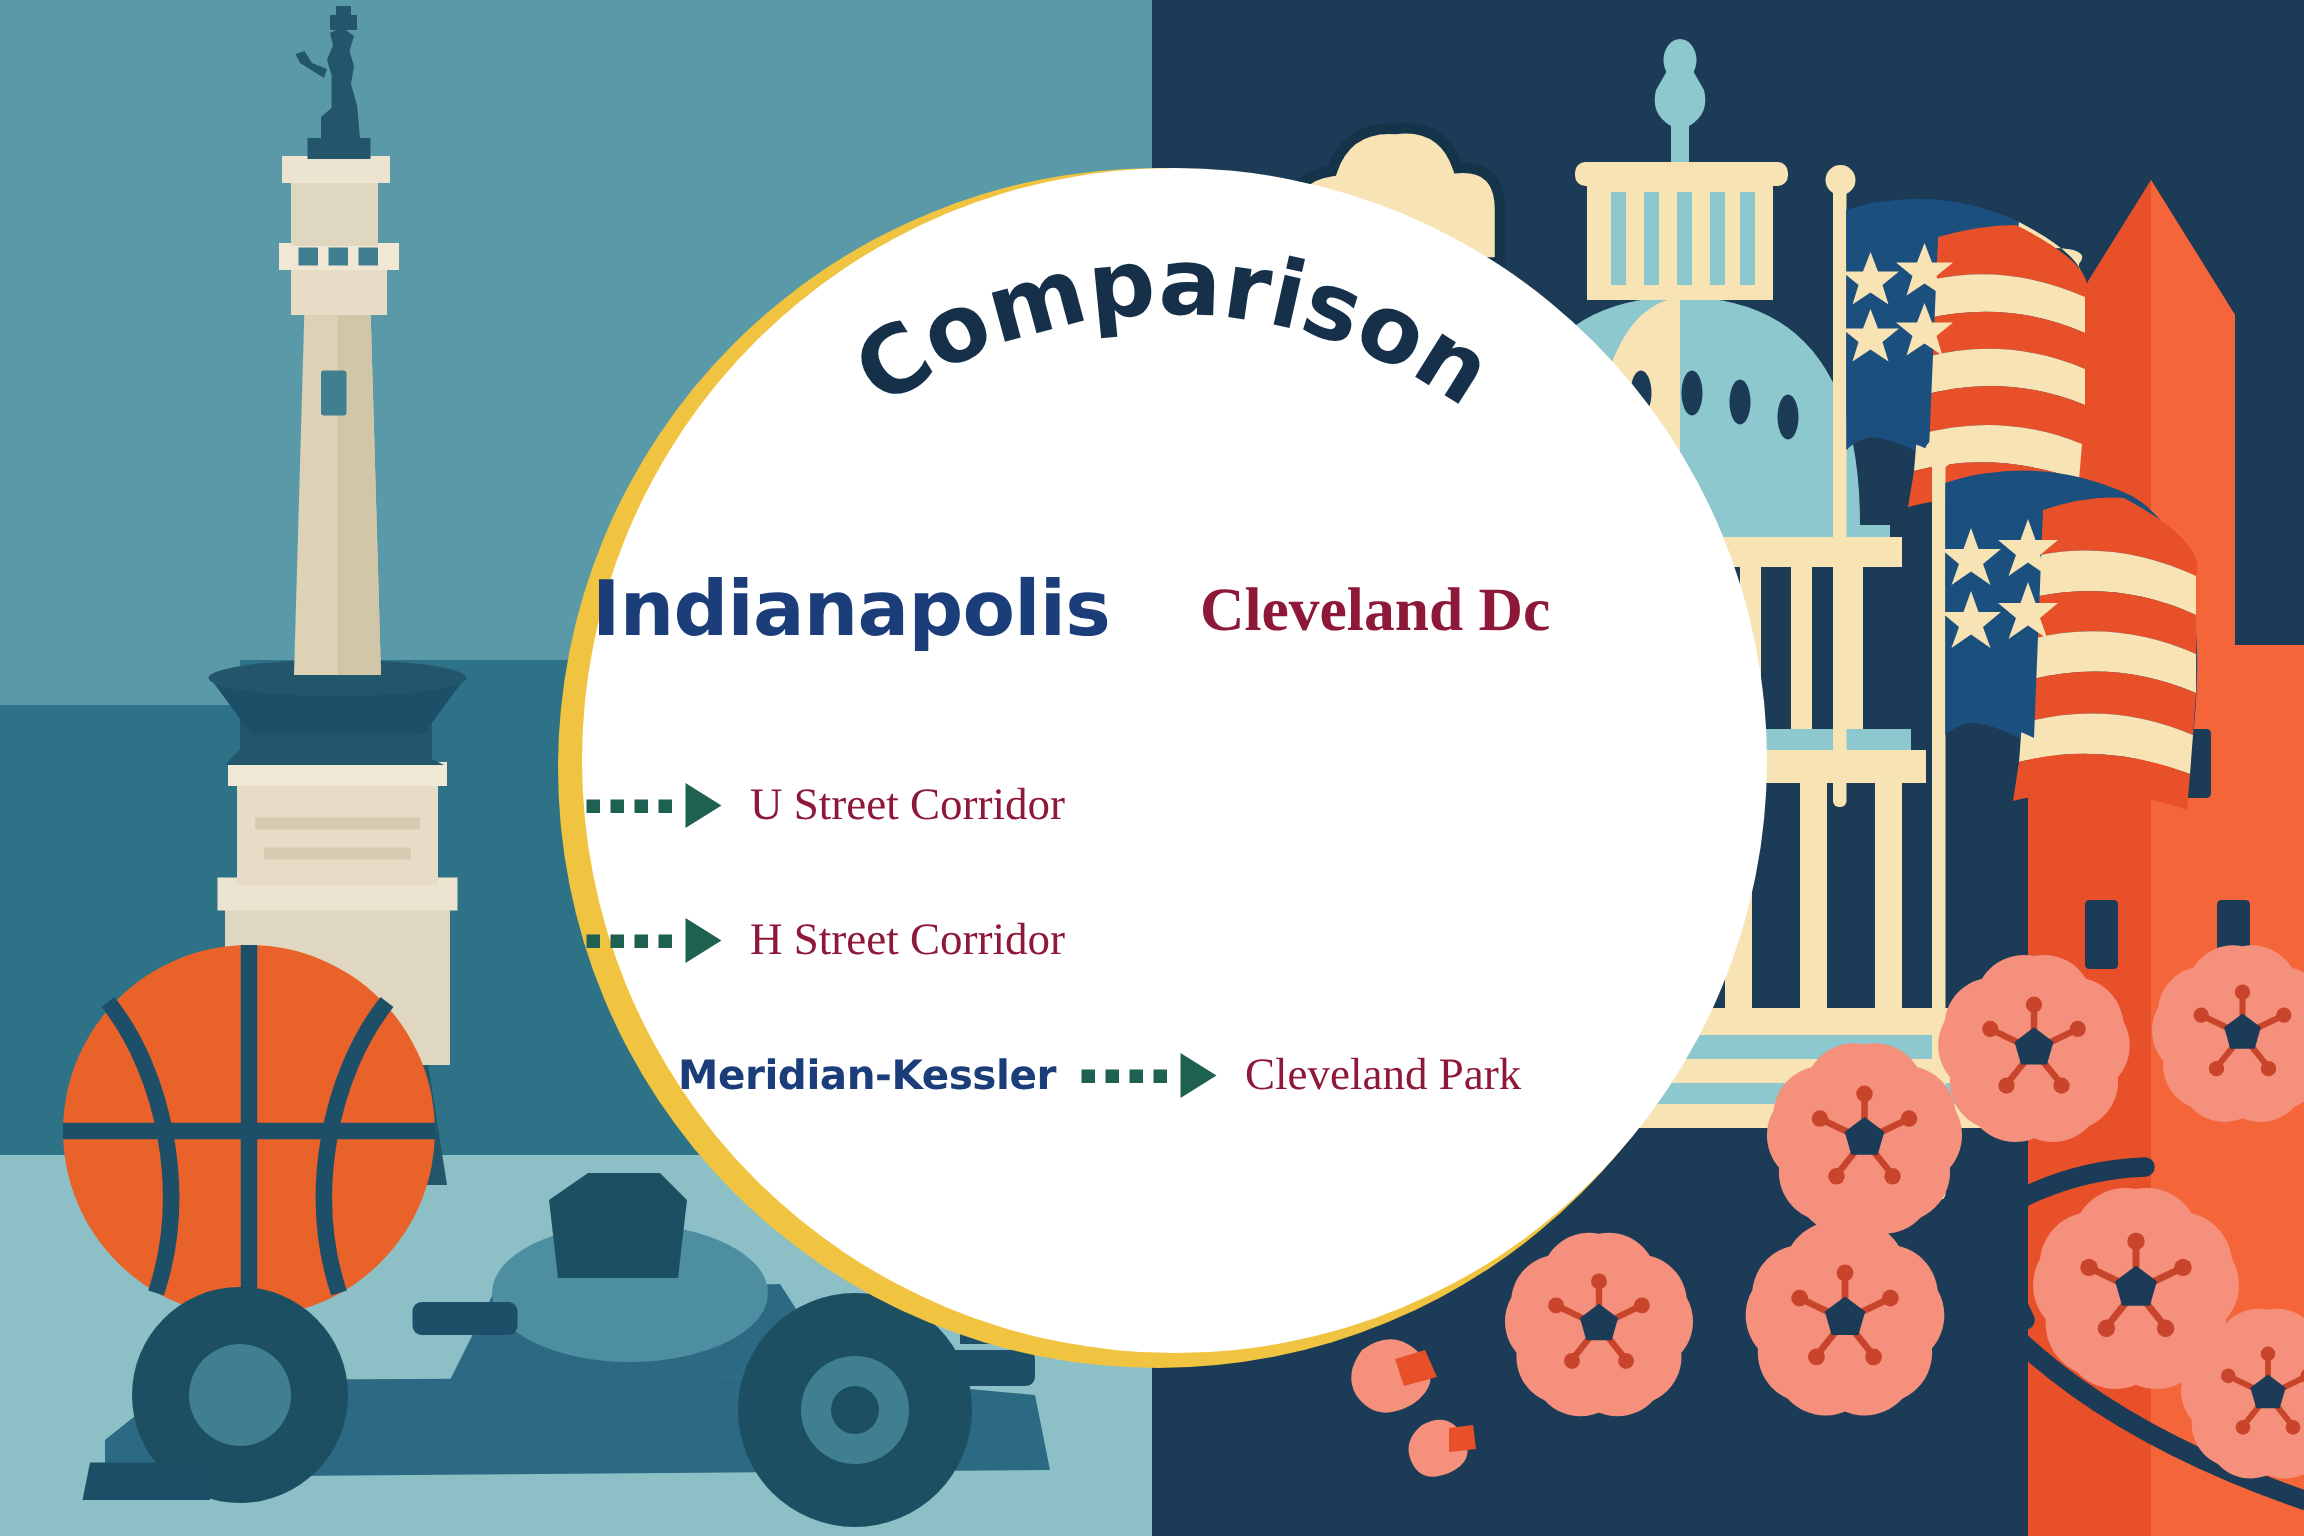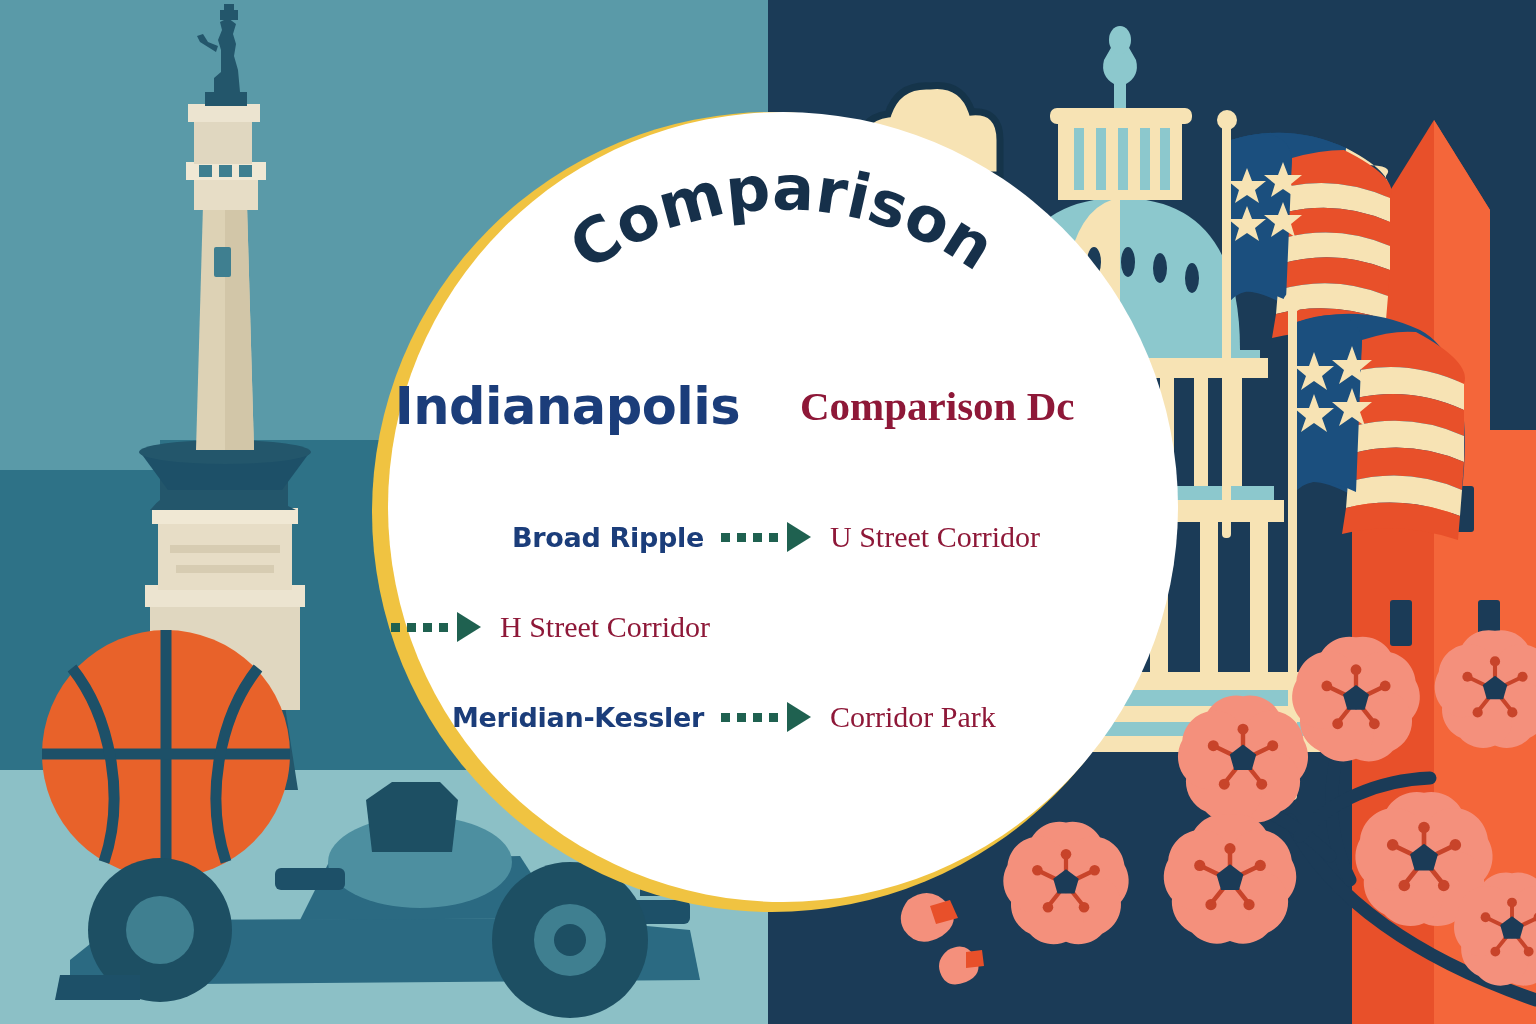--- a/index.html
+++ b/index.html
@@ -428,27 +428,26 @@
       <textPath href="#arc1" startOffset="50%" text-anchor="middle">Neighborhood</textPath>
     </text>
     <text font-size="62">
       <textPath href="#arc2" startOffset="50%" text-anchor="middle">Comparison</textPath>
     </text>
   </svg>
 
   <div class="city-row">
     <div class="city-left">Indianapolis</div>
     <div class="city-gap"></div>
-    <div class="city-right">Comparison Dc</div>
+    <div class="city-right">Cleveland Dc</div>
   </div>
 
   <div class="pairs">
 
     <div class="pair">
-      <div class="pair-left">Broad Ripple</div>
       <div class="arrow">
         <span class="dash"></span>
         <span class="dash"></span>
         <span class="dash"></span>
         <span class="dash"></span>
         <span class="head"></span>
       </div>
       <div class="pair-right">U Street Corridor</div>
     </div>
 
@@ -465,17 +464,17 @@
 
     <div class="pair">
       <div class="pair-left">Meridian-Kessler</div>
       <div class="arrow">
         <span class="dash"></span>
         <span class="dash"></span>
         <span class="dash"></span>
         <span class="dash"></span>
         <span class="head"></span>
       </div>
-      <div class="pair-right">Corridor Park</div>
+      <div class="pair-right">Cleveland Park</div>
     </div>
 
   </div>
 </div>
 
 </body></html>

